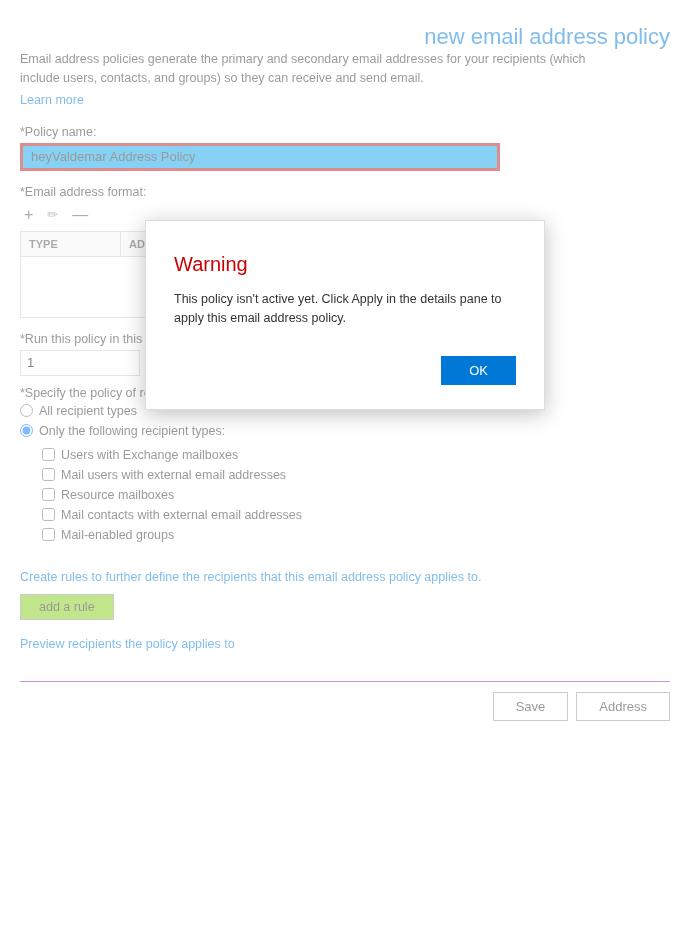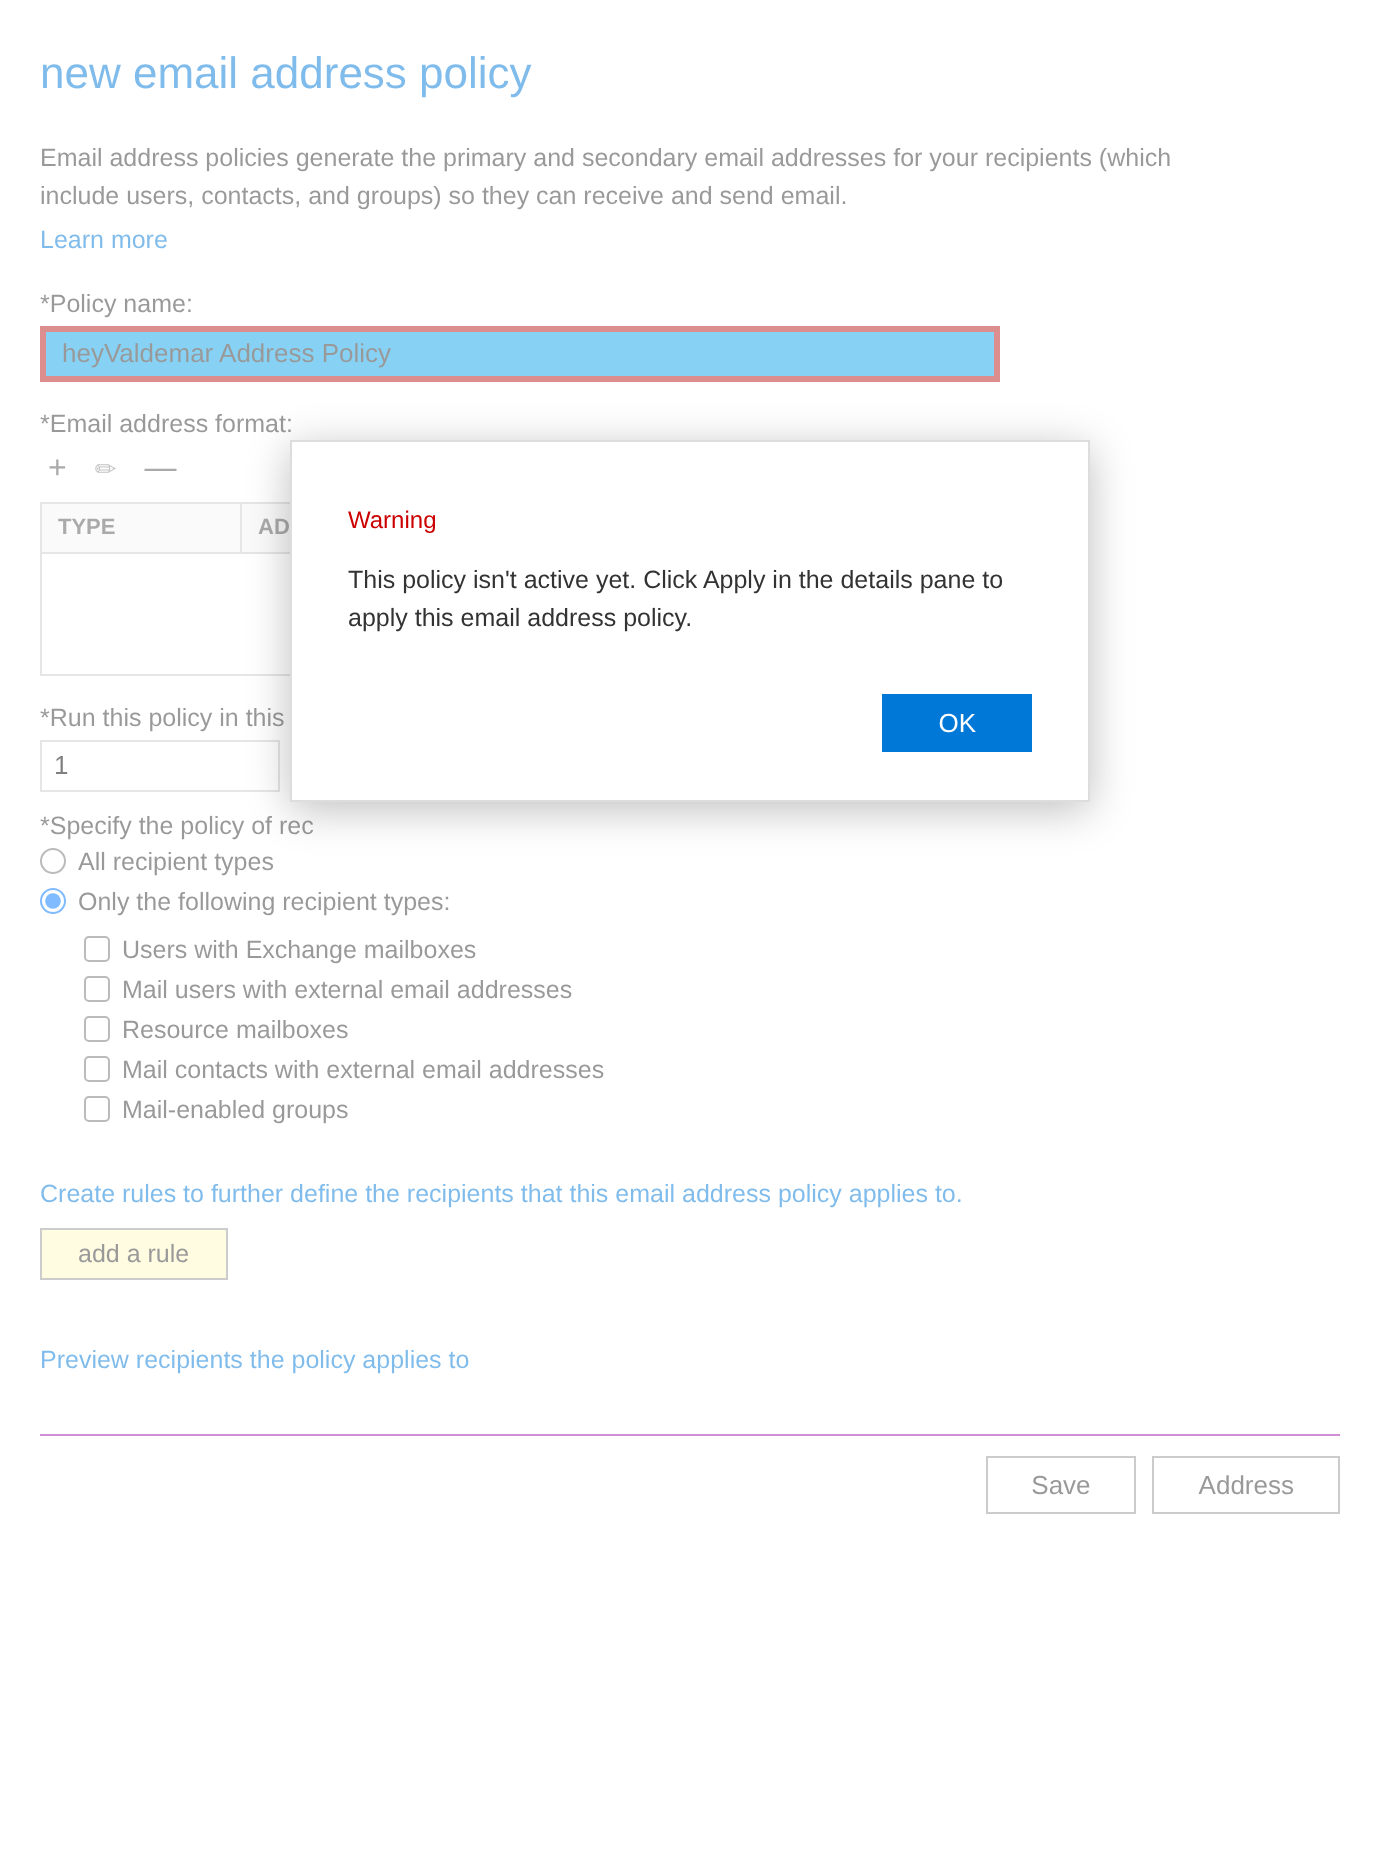--- a/index.html
+++ b/index.html
@@ -12,21 +12,21 @@
       min-height: 935px;
       position: relative;
     }
     .page-container {
       padding: 24px 20px 20px 20px;
     }
     .page-title {
       font-size: 22px;
       font-weight: 300;
       color: #0078d7;
-      margin-bottom: 20px;
+      text-align: right;
     }
     .description {
       font-size: 12.5px;
       color: #333;
       line-height: 1.5;
       margin-bottom: 4px;
       max-width: 600px;
     }
     .learn-more {
       color: #0078d7;
@@ -132,26 +132,26 @@
     }
     .checkbox-item input[type=checkbox] { cursor: pointer; }
     .rules-description {
       font-size: 12.5px;
       color: #0078d7;
       margin-bottom: 10px;
       max-width: 550px;
     }
     .add-rule-btn {
       border: 1px solid #999;
-      background: #fef9c3;
+      background: #84cc16;
       padding: 5px 18px;
       font-size: 12.5px;
       cursor: pointer;
       color: #333;
-      margin-bottom: 32px;
+      margin-bottom: 16px;
     }
     .preview-link {
       color: #0078d7;
       text-decoration: none;
       font-size: 12.5px;
       display: inline-block;
       margin-bottom: 30px;
     }
     .footer-buttons {
       display: flex;
@@ -193,21 +193,21 @@
     }
     .modal-box {
       background: #fff;
       border: 1px solid #ddd;
       box-shadow: 0 4px 20px rgba(0,0,0,0.25);
       width: 400px;
       padding: 32px 28px 24px 28px;
       position: relative;
     }
     .modal-title {
-      font-size: 12px;
+      font-size: 20px;
       font-weight: 300;
       color: #c00;
       margin-bottom: 14px;
     }
     .modal-body {
       font-size: 12.5px;
       color: #333;
       line-height: 1.5;
       margin-bottom: 28px;
     }

